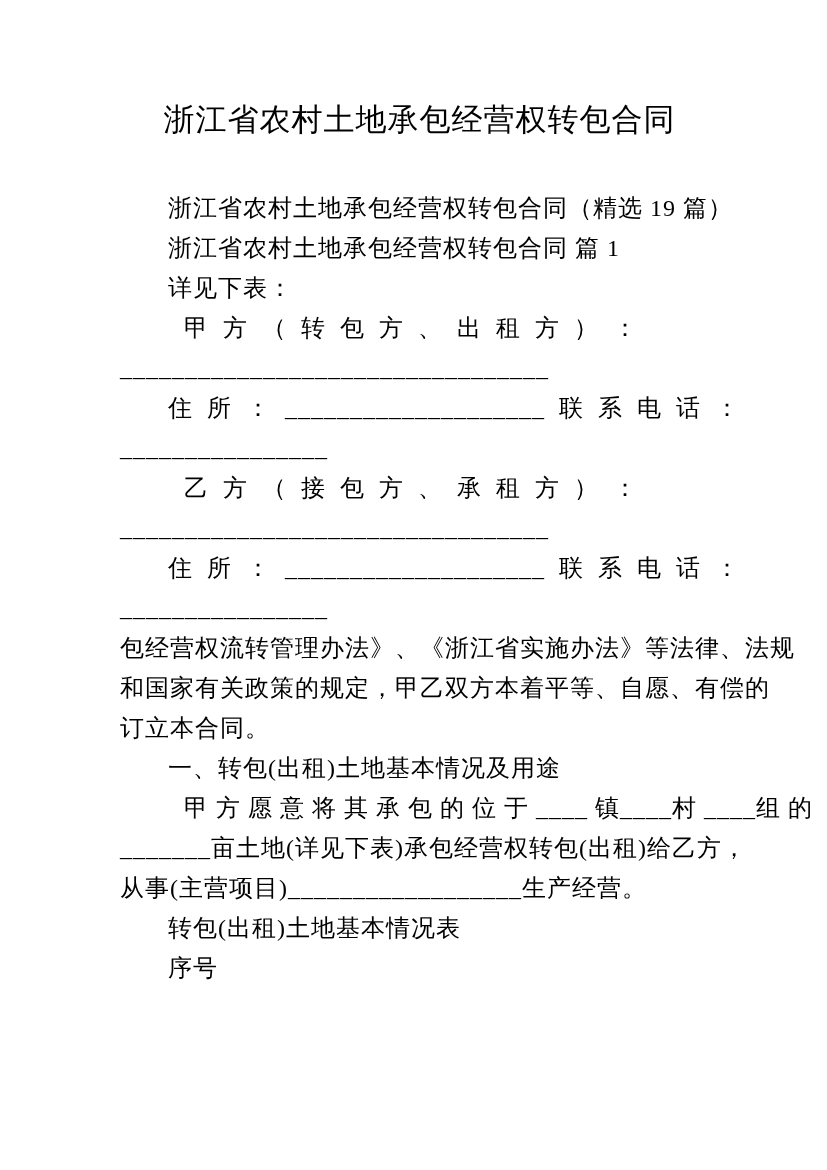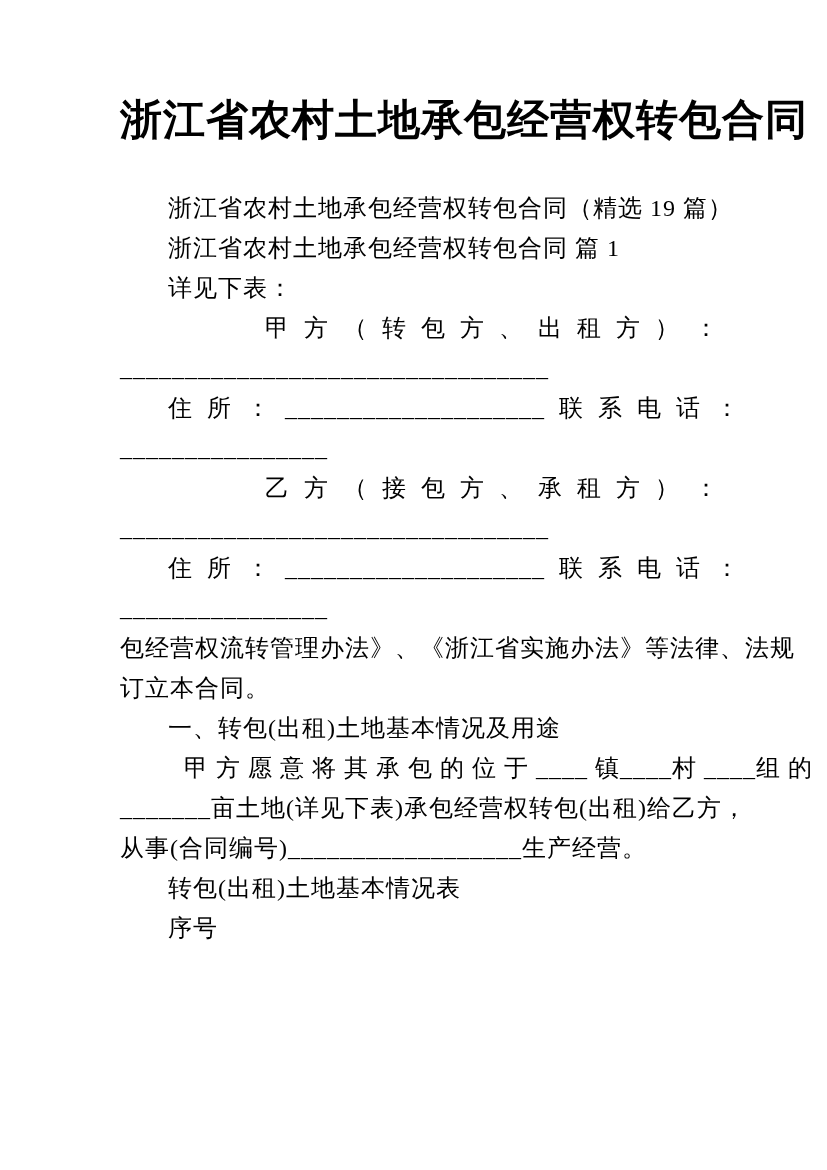--- a/index.html
+++ b/index.html
@@ -15,63 +15,64 @@
     font-family: "Liberation Serif", "DejaVu Serif", serif;
   }
   .page {
     box-sizing: border-box;
     width: 827px;
     height: 1170px;
     padding: 96px 108px 0 120px;
     background: #ffffff;
   }
   .title {
-    font-size: 42px;
-    font-weight: bold;
+    font-size: 31px;
+    font-weight: normal;
     text-align: center;
     line-height: 48px;
     letter-spacing: 1px;
     margin-bottom: 44px;
     white-space: nowrap;
   }
   .ln {
     font-size: 24px;
     line-height: 40px;
     height: 40px;
     letter-spacing: 1px;
     white-space: pre;
     overflow: visible;
   }
   
   .ind  { padding-left: 48px; }
   
   .ind2 { padding-left: 64px; }
   
-  .spread { word-spacing: 7px; text-align: right; }
+  .spread { word-spacing: 7px; }
 </style>
 </head>
 <body>
 
 <div class="page">
 
   <div class="title">浙江省农村土地承包经营权转包合同</div>
 
   <div class="ln ind">浙江省农村土地承包经营权转包合同（精选 19 篇）</div>
   <div class="ln ind">浙江省农村土地承包经营权转包合同 篇 1</div>
   <div class="ln ind">详见下表：</div>
   <div class="ln ind2 spread">甲 方 （ 转 包 方 、 出 租 方 ） ：</div>
   <div class="ln">_________________________________</div>
   <div class="ln ind spread">住 所 ： ____________________ 联 系 电 话 ：</div>
   <div class="ln">________________</div>
   <div class="ln ind2 spread">乙 方 （ 接 包 方 、 承 租 方 ） ：</div>
   <div class="ln">_________________________________</div>
   <div class="ln ind spread">住 所 ： ____________________ 联 系 电 话 ：</div>
   <div class="ln">________________</div>
   <div class="ln">包经营权流转管理办法》、《浙江省实施办法》等法律、法规</div>
+  <div class="ln">和国家有关政策的规定，甲乙双方本着平等、自愿、有偿的</div>
   <div class="ln">订立本合同。</div>
   <div class="ln ind">一、转包(出租)土地基本情况及用途</div>
   <div class="ln ind2">甲 方 愿 意 将 其 承 包 的 位 于 ____ 镇____村 ____组 的</div>
   <div class="ln">_______亩土地(详见下表)承包经营权转包(出租)给乙方，</div>
-  <div class="ln">从事(合同编号)__________________生产经营。</div>
+  <div class="ln">从事(主营项目)__________________生产经营。</div>
   <div class="ln ind">转包(出租)土地基本情况表</div>
   <div class="ln ind">序号</div>
 
 </div>
 
 </body></html>

